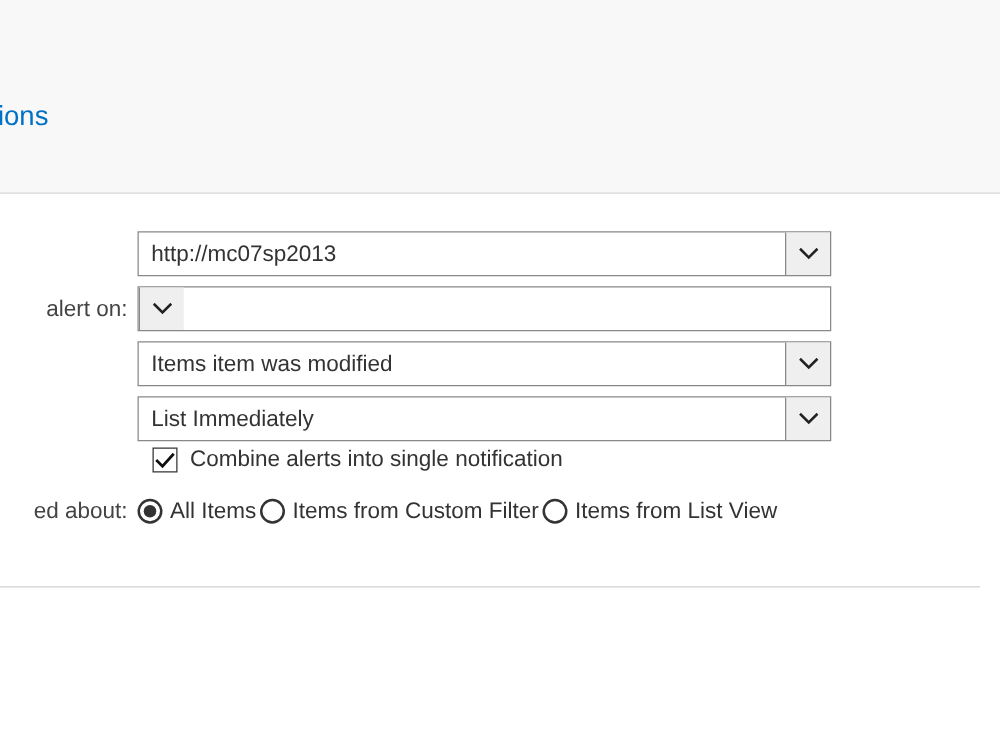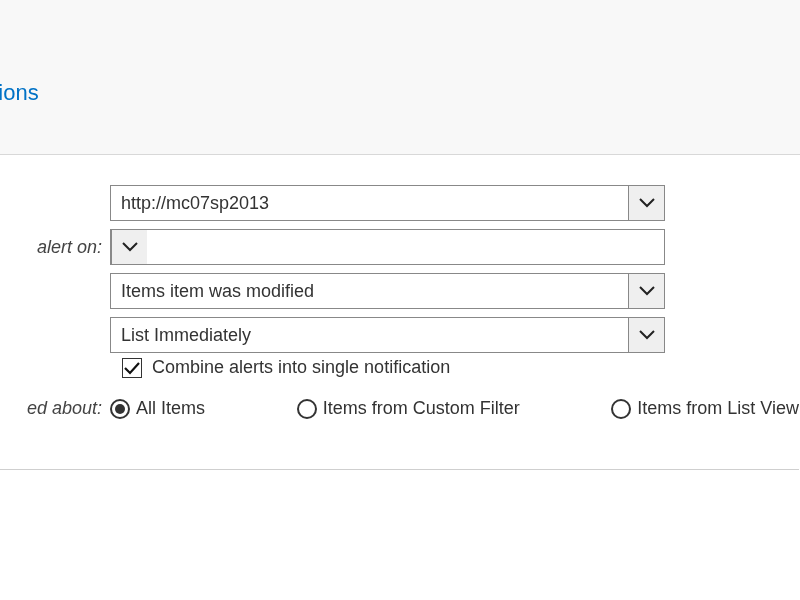--- a/index.html
+++ b/index.html
@@ -24,37 +24,36 @@
     }
     .header-link {
       color: #0072c6;
       font-size: 22px;
       padding-left: 0;
       margin-left: -20px;
       display: inline-block;
       margin-top: 40px;
     }
     .form-area {
-      padding: 30px 1px 0 0;
+      padding: 30px 16px 0 0;
     }
     .form-row {
       display: flex;
       align-items: center;
       margin-bottom: 8px;
       padding-left: 0;
     }
     .label-col {
       width: 110px;
       text-align: right;
       padding-right: 8px;
       font-size: 18px;
       color: #444;
       white-space: nowrap;
       overflow: hidden;
-      font-style: italic;
     }
     .control-col {
       flex: 1;
     }
     .dropdown {
       display: flex;
       width: 555px;
       height: 36px;
       border: 1px solid #888;
       background: #fff;
@@ -103,21 +102,20 @@
     }
     .checkbox-label {
       font-size: 18px;
       color: #333;
     }
     .radio-row {
       display: flex;
       align-items: center;
       gap: 3px;
       white-space: nowrap;
-      justify-content: space-between;
     }
     .radio-item {
       display: flex;
       align-items: center;
       gap: 6px;
     }
     .radio-outer {
       width: 20px;
       height: 20px;
       border: 2px solid #333;

